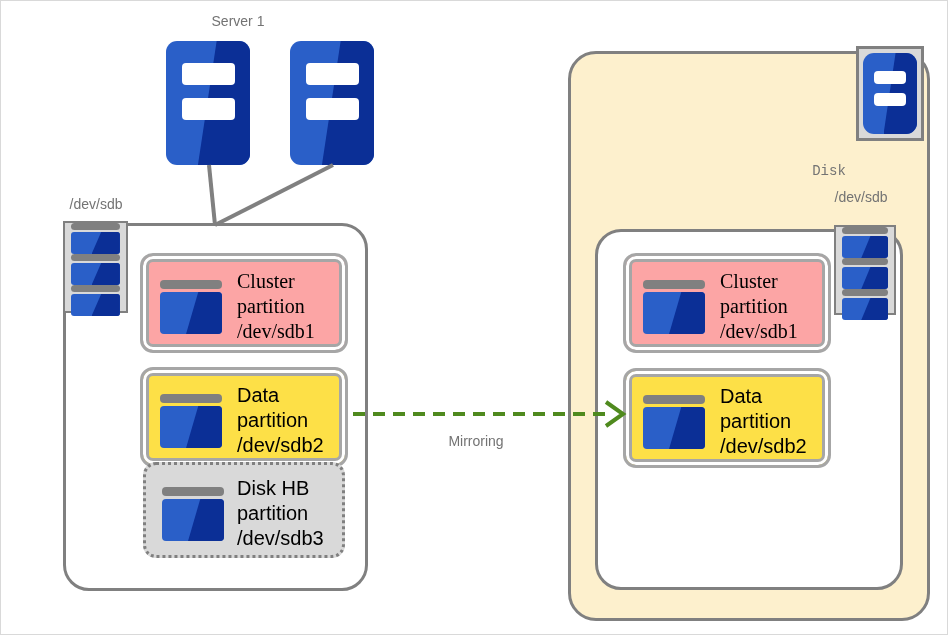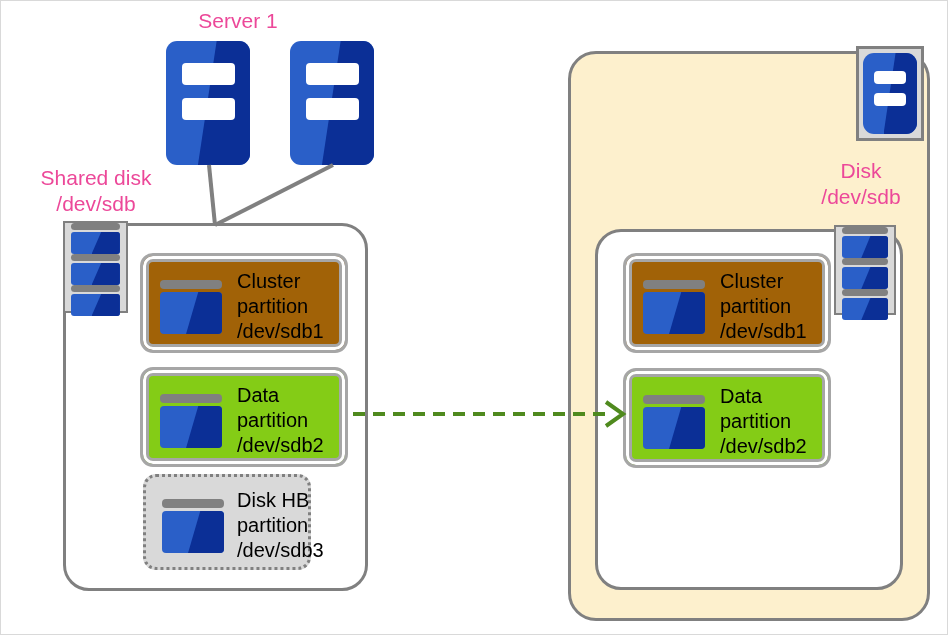--- a/index.html
+++ b/index.html
@@ -14,22 +14,22 @@
     position: relative;
     width: 948px;
     height: 635px;
     background: #ffffff;
     border: 1px solid #d9d9d9;
     box-sizing: border-box;
     overflow: hidden;
   }
   .lbl {
     position: absolute;
-    color: #ec4899;
-    font-size: 21px;
+    color: #737373;
+    font-size: 14px;
     line-height: 26px;
     white-space: pre;
     letter-spacing: 0px;
   }
   .lbl.c { text-align: center; }
   .lbl.r { text-align: right; }
 
   
   .server-icon {
     position: absolute;
@@ -107,22 +107,22 @@
     position: absolute;
     box-sizing: border-box;
     border-radius: 13px;
     border: 3px solid #a6a6a6;
     display: flex;
     align-items: center;
   }
   .part.double {
     box-shadow: inset 0 0 0 3px #ffffff, inset 0 0 0 6px #a6a6a6;
   }
-  .part.cluster { background: #a16207; }
-  .part.data    { background: #84cc16; }
+  .part.cluster { background: #fca5a5; font-family: Liberation Serif, serif; }
+  .part.data    { background: #fde047; }
   .part.hb {
     background: #d9d9d9;
     border: 3px dotted #808080;
     border-radius: 13px;
     box-shadow: none;
   }
   .part .pdisk {
     position: absolute;
     width: 62px;
   }
@@ -171,21 +171,21 @@
   <div class="server3-box" style="left:567px; top:50px; width:362px; height:570px;"></div>
 
 
   <div style="position:absolute; left:855px; top:45px; width:68px; height:95px; background:#d9d9d9; border:3px solid #808080; box-sizing:border-box;"></div>
   <div class="server-icon" style="left:862px; top:52px; width:54px; height:81px;">
     <div class="dark"></div>
     <div class="bar" style="left:11px; top:18px; width:32px; height:13px;"></div>
     <div class="bar" style="left:11px; top:40px; width:32px; height:13px;"></div>
   </div>
 
-  <div class="lbl c" style="left:800px; top:157px; width:120px;">Disk</div>
+  <div class="lbl c" style="left:768px; top:157px; width:120px;font-family:Liberation Mono, monospace;">Disk</div>
   <div class="lbl c" style="left:800px; top:183px; width:120px;">/dev/sdb</div>
 
   <div class="disk-box" style="left:594px; top:228px; width:308px; height:361px;"></div>
 
   <div class="disk-array" style="left:833px; top:224px; width:62px; height:90px;">
     <div class="drive">
       <div class="cap"></div>
       <div class="body">
           <div class="dk"></div>
         </div>
@@ -235,21 +235,20 @@
     <div class="bar" style="left:16px; top:22px; width:53px; height:22px;"></div>
     <div class="bar" style="left:16px; top:57px; width:53px; height:22px;"></div>
   </div>
 
   <div class="server-icon" style="left:289px; top:40px; width:84px; height:124px;">
     <div class="dark"></div>
     <div class="bar" style="left:16px; top:22px; width:53px; height:22px;"></div>
     <div class="bar" style="left:16px; top:57px; width:53px; height:22px;"></div>
   </div>
 
-  <div class="lbl c" style="left:20px; top:164px; width:150px;">Shared disk</div>
   <div class="lbl c" style="left:20px; top:190px; width:150px;">/dev/sdb</div>
 
   <div class="disk-box" style="left:62px; top:222px; width:305px; height:368px;"></div>
 
   <div class="disk-array" style="left:62px; top:220px; width:65px; height:92px;">
     <div class="drive">
       <div class="cap"></div>
       <div class="body">
           <div class="dk"></div>
         </div>
@@ -285,33 +284,34 @@
       <div class="cap"></div>
       <div class="body">
           <div class="dk"></div>
         </div>
     </div>
     <div class="ptext" style="left:94px; top:13px;">Data</div>
     <div class="ptext" style="left:94px; top:38px;">partition</div>
     <div class="ptext" style="left:94px; top:63px;">/dev/sdb2</div>
   </div>
 
-  <div class="part hb" style="left:142px; top:473px; width:168px; height:96px;">
+  <div class="part hb" style="left:142px; top:461px; width:202px; height:96px;">
     <div class="pdisk" style="left:16px; top:22px;">
       <div class="cap"></div>
       <div class="body">
           <div class="dk"></div>
         </div>
     </div>
     <div class="ptext" style="left:91px; top:11px;">Disk HB</div>
     <div class="ptext" style="left:91px; top:36px;">partition</div>
     <div class="ptext" style="left:91px; top:61px;">/dev/sdb3</div>
   </div>
 
   <svg class="overlay" viewBox="0 0 948 635">
     <line x1="208" y1="164" x2="214" y2="224" stroke="#808080" stroke-width="4"></line>
     <line x1="332" y1="164" x2="214" y2="224" stroke="#808080" stroke-width="4"></line>
     <line x1="352" y1="413" x2="610" y2="413" stroke="#4f8a1e" stroke-width="4" stroke-dasharray="12 8"></line>
     <polyline points="605,401 622,413 605,425" fill="none" stroke="#4f8a1e" stroke-width="4" stroke-linejoin="miter" stroke-linecap="butt"></polyline>
   </svg>
 
+  <div class="lbl c" style="left:395px; top:427px; width:160px;">Mirroring</div>
 
 </div>
 
 </body></html>

